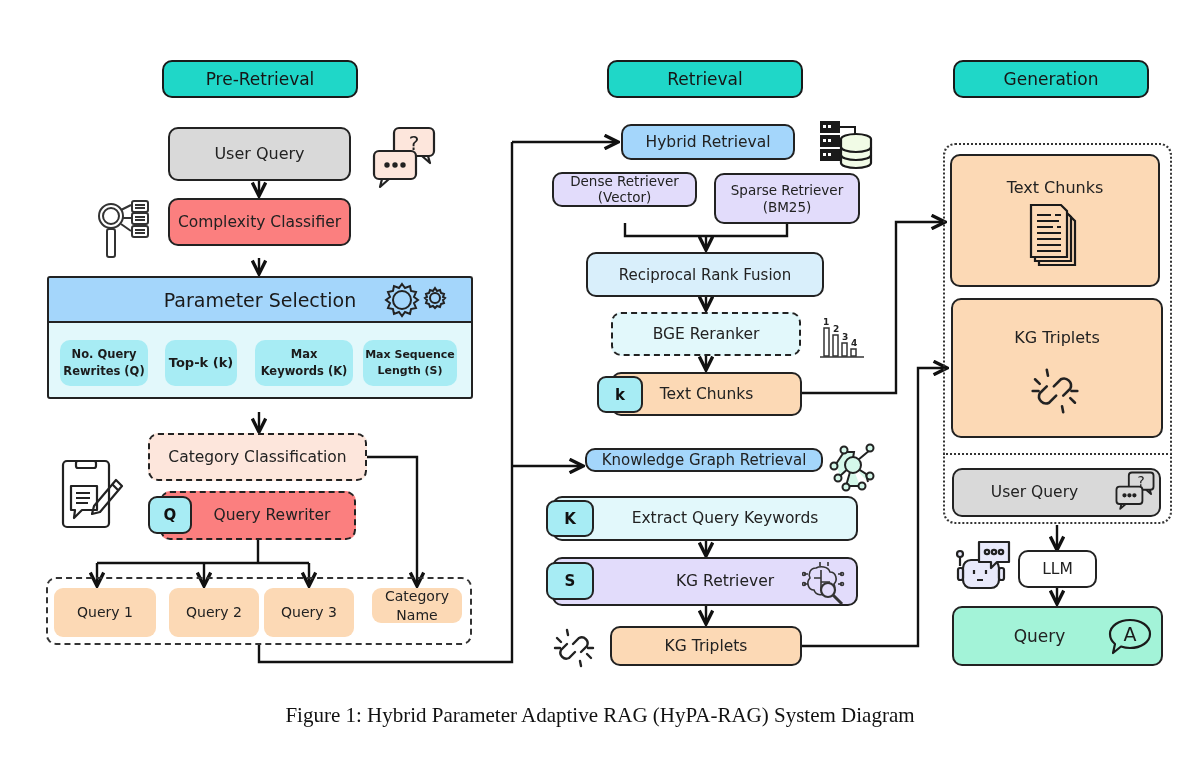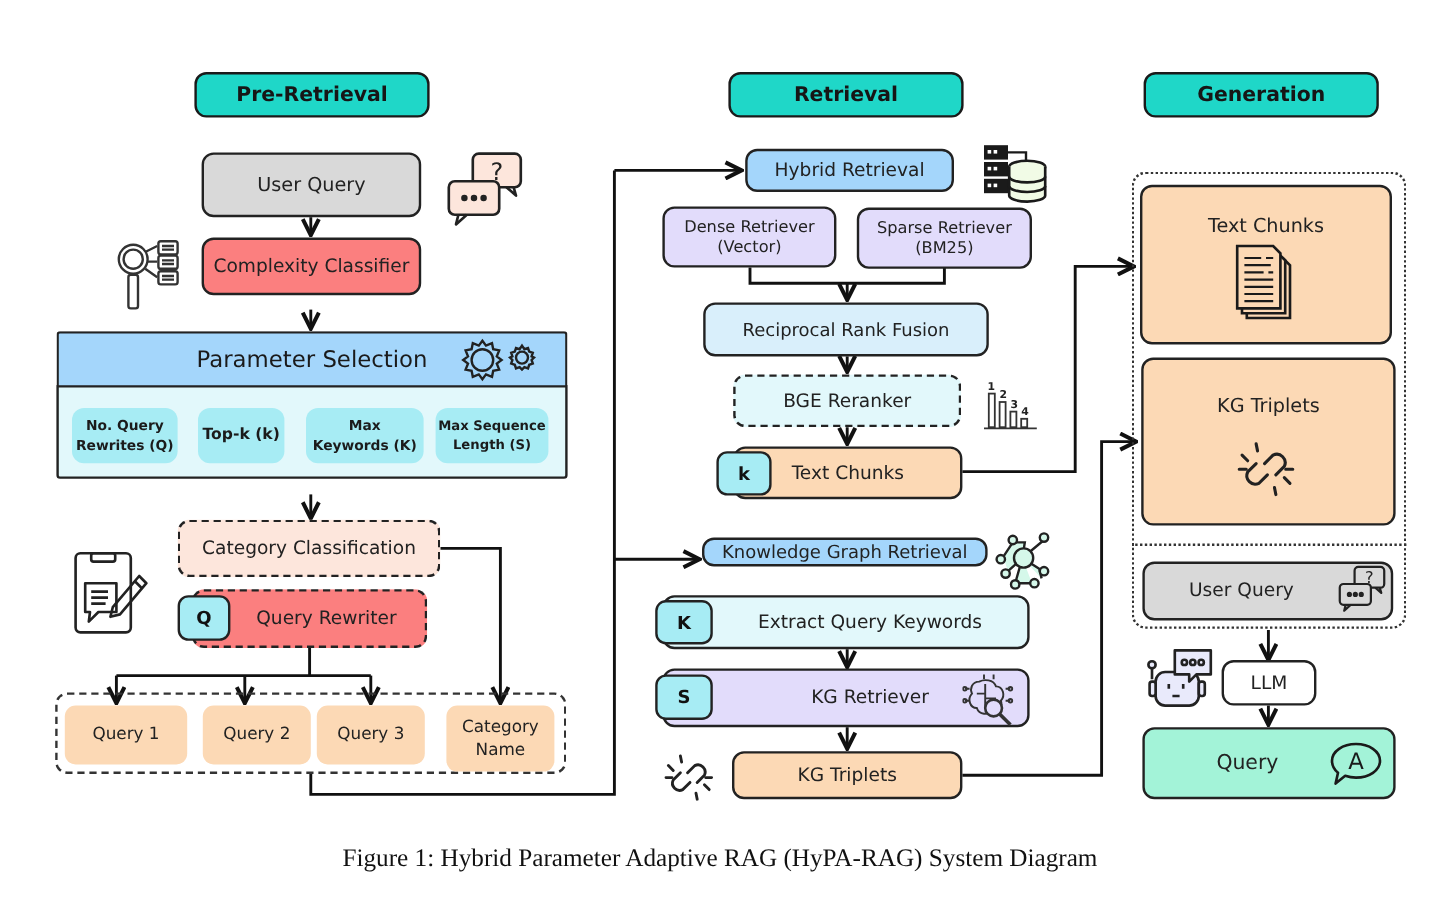--- a/index.html
+++ b/index.html
@@ -1,18 +1,18 @@
 <!DOCTYPE html>
 <html><head>
 <meta charset="utf-8">
 <style>
   html,body{margin:0;padding:0;background:#ffffff;}
   body{width:1200px;height:762px;position:relative;overflow:hidden;font-family:"DejaVu Sans",sans-serif;color:#1e1e1e;}
   .abs{position:absolute;box-sizing:border-box;}
-  .header{background:#1fd7c8;border:2px solid #1a1a1a;border-radius:10px;font-weight:bold;font-size:17px;display:flex;align-items:center;justify-content:center;color:#161616;}
+  .header{background:#1fd7c8;border:2px solid #1a1a1a;border-radius:10px;font-weight:normal;font-size:17px;display:flex;align-items:center;justify-content:center;color:#161616;}
   .panel{border-radius:14px;}
   .box{border:2px solid #222;border-radius:10px;display:flex;align-items:center;justify-content:center;text-align:center;font-size:15px;line-height:1.2;color:#222;}
   .dashed{border-style:dashed;}
   .param{background:#a7ecf4;border-radius:10px;display:flex;align-items:center;justify-content:center;text-align:center;font-weight:bold;font-size:11.5px;line-height:1.45;color:#1b1b1b;}
   .qbox{background:#fcd9b5;border-radius:9px;display:flex;align-items:center;justify-content:center;text-align:center;font-size:14px;line-height:1.35;color:#222;}
   .badge{background:#a7ecf4;border:2px solid #222;border-radius:9px;display:flex;align-items:center;justify-content:center;font-weight:bold;font-size:15px;color:#111;}
   .caption{font-family:"Liberation Serif","DejaVu Serif",serif;font-size:21px;color:#111;white-space:nowrap;}
   svg.lines{position:absolute;left:0;top:0;pointer-events:none;}
   .icon svg{display:block;}
 </style>
@@ -157,21 +157,21 @@
 <div class="abs" style="left:46px;top:577px;width:426px;height:68px;border:2px dashed #333;border-radius:10px;"></div>
 <div class="abs qbox" style="left:54px;top:588px;width:102px;height:49px;">
     <div>Query 1</div>
   </div>
 <div class="abs qbox" style="left:159px;top:588px;width:90px;height:49px;margin-left:10px;">
     <div>Query 2</div>
   </div>
 <div class="abs qbox" style="left:264px;top:588px;width:90px;height:49px;">
     <div>Query 3</div>
   </div>
-<div class="abs qbox" style="left:372px;top:588px;width:90px;height:55px;">
+<div class="abs qbox" style="left:372px;top:588px;width:90px;height:35px;">
     <div>
       <div>Category</div>
       <div>Name</div>
     </div>
   </div>
 
 <div class="abs box" style="left:621px;top:124px;width:174px;height:36px;background:#a4d6fb;font-size:15.5px;">Hybrid Retrieval</div>
 <div class="abs icon" style="left:818px;top:119px;">
   <svg width="56" height="52" viewBox="0 0 56 52">
     <rect x="2" y="2" width="20" height="12" fill="#1a1a1a"></rect>
@@ -185,21 +185,21 @@
       <rect x="10" y="34" width="3" height="3" fill="#fff"></rect>
     <path d="M22,8 H37 V16" fill="none" stroke="#1a1a1a" stroke-width="2"></path>
     <g fill="#f1fbe6" stroke="#1a1a1a" stroke-width="2.2">
       <ellipse cx="38" cy="20" rx="15" ry="5"></ellipse>
       <path d="M23,20 V44 A15,5 0 0 0 53,44 V20"></path>
       <path d="M23,28 A15,5 0 0 0 53,28 M23,36 A15,5 0 0 0 53,36" fill="none"></path>
     </g>
   </svg>
 </div>
 
-<div class="abs box" style="left:552px;top:172px;width:145px;height:51px;background:#e2dcfb;font-size:13.5px;">
+<div class="abs box" style="left:552px;top:172px;width:145px;height:35px;background:#e2dcfb;font-size:13.5px;align-items:flex-end;">
   <div>
       <div>Dense Retriever</div>
       <div>(Vector)</div>
     </div>
 </div>
 <div class="abs box" style="left:714px;top:173px;width:146px;height:51px;background:#e2dcfb;font-size:13.5px;">
   <div>
       <div>Sparse Retriever</div>
       <div>(BM25)</div>
     </div>

